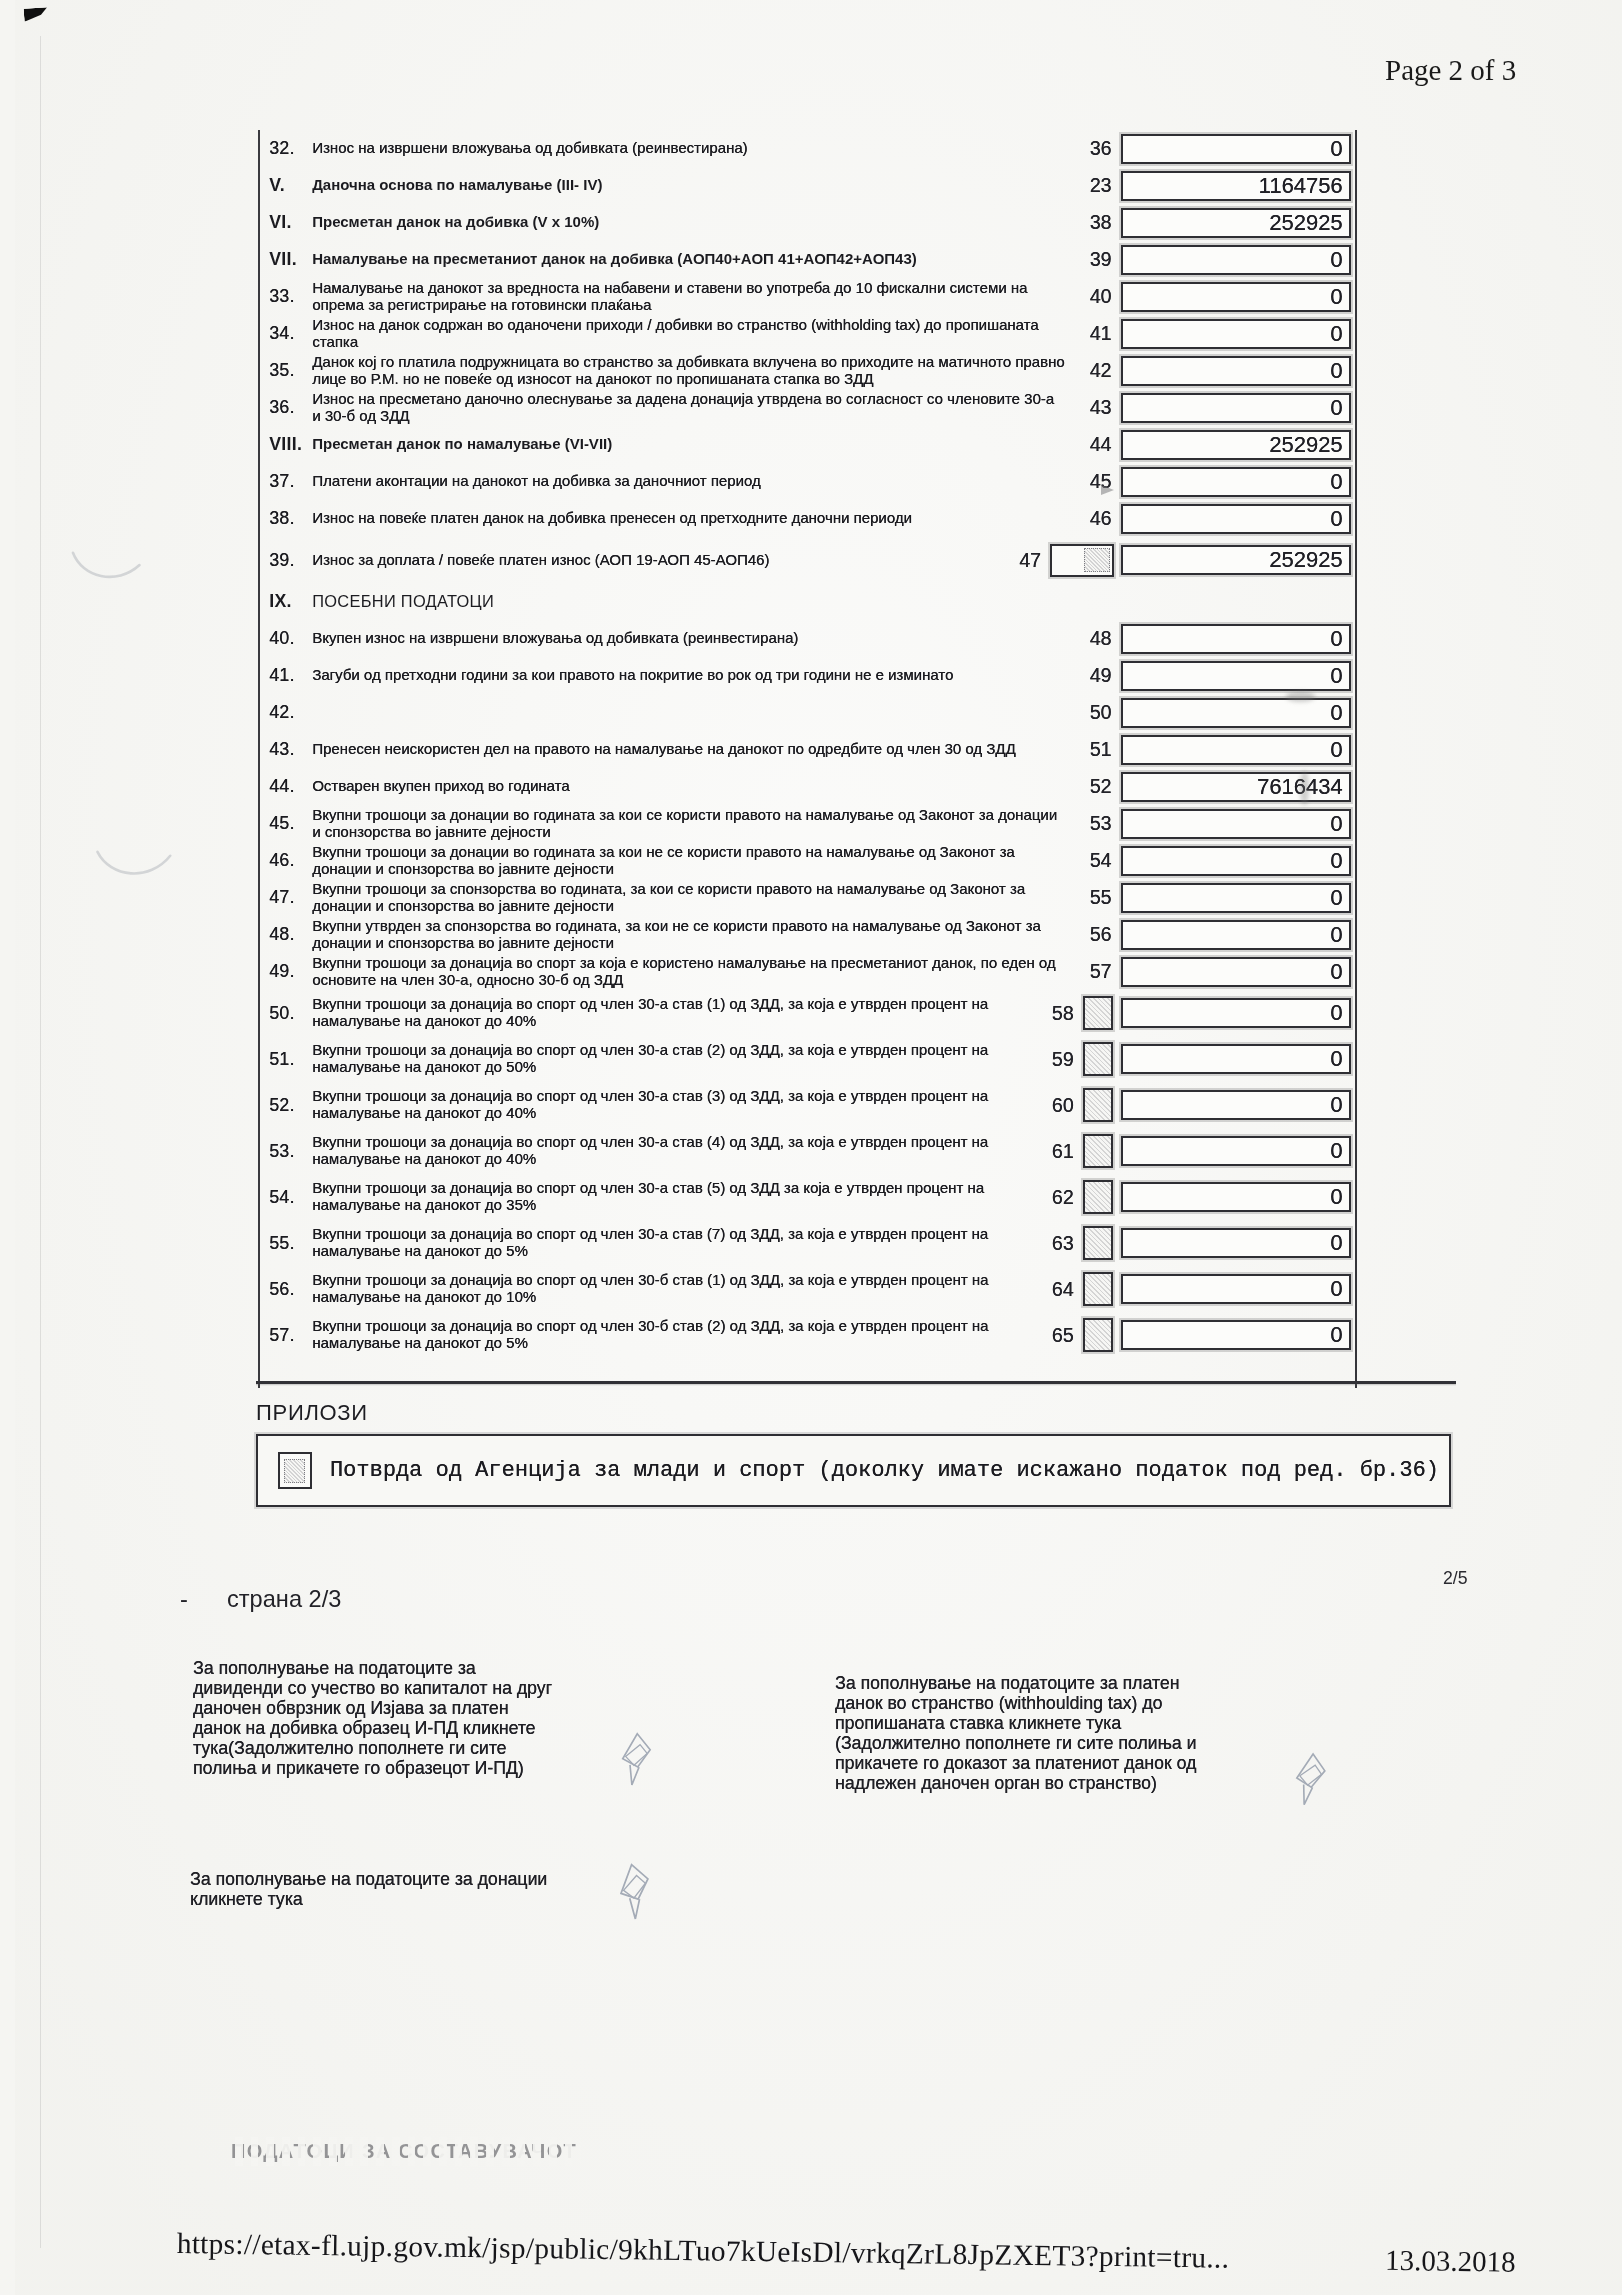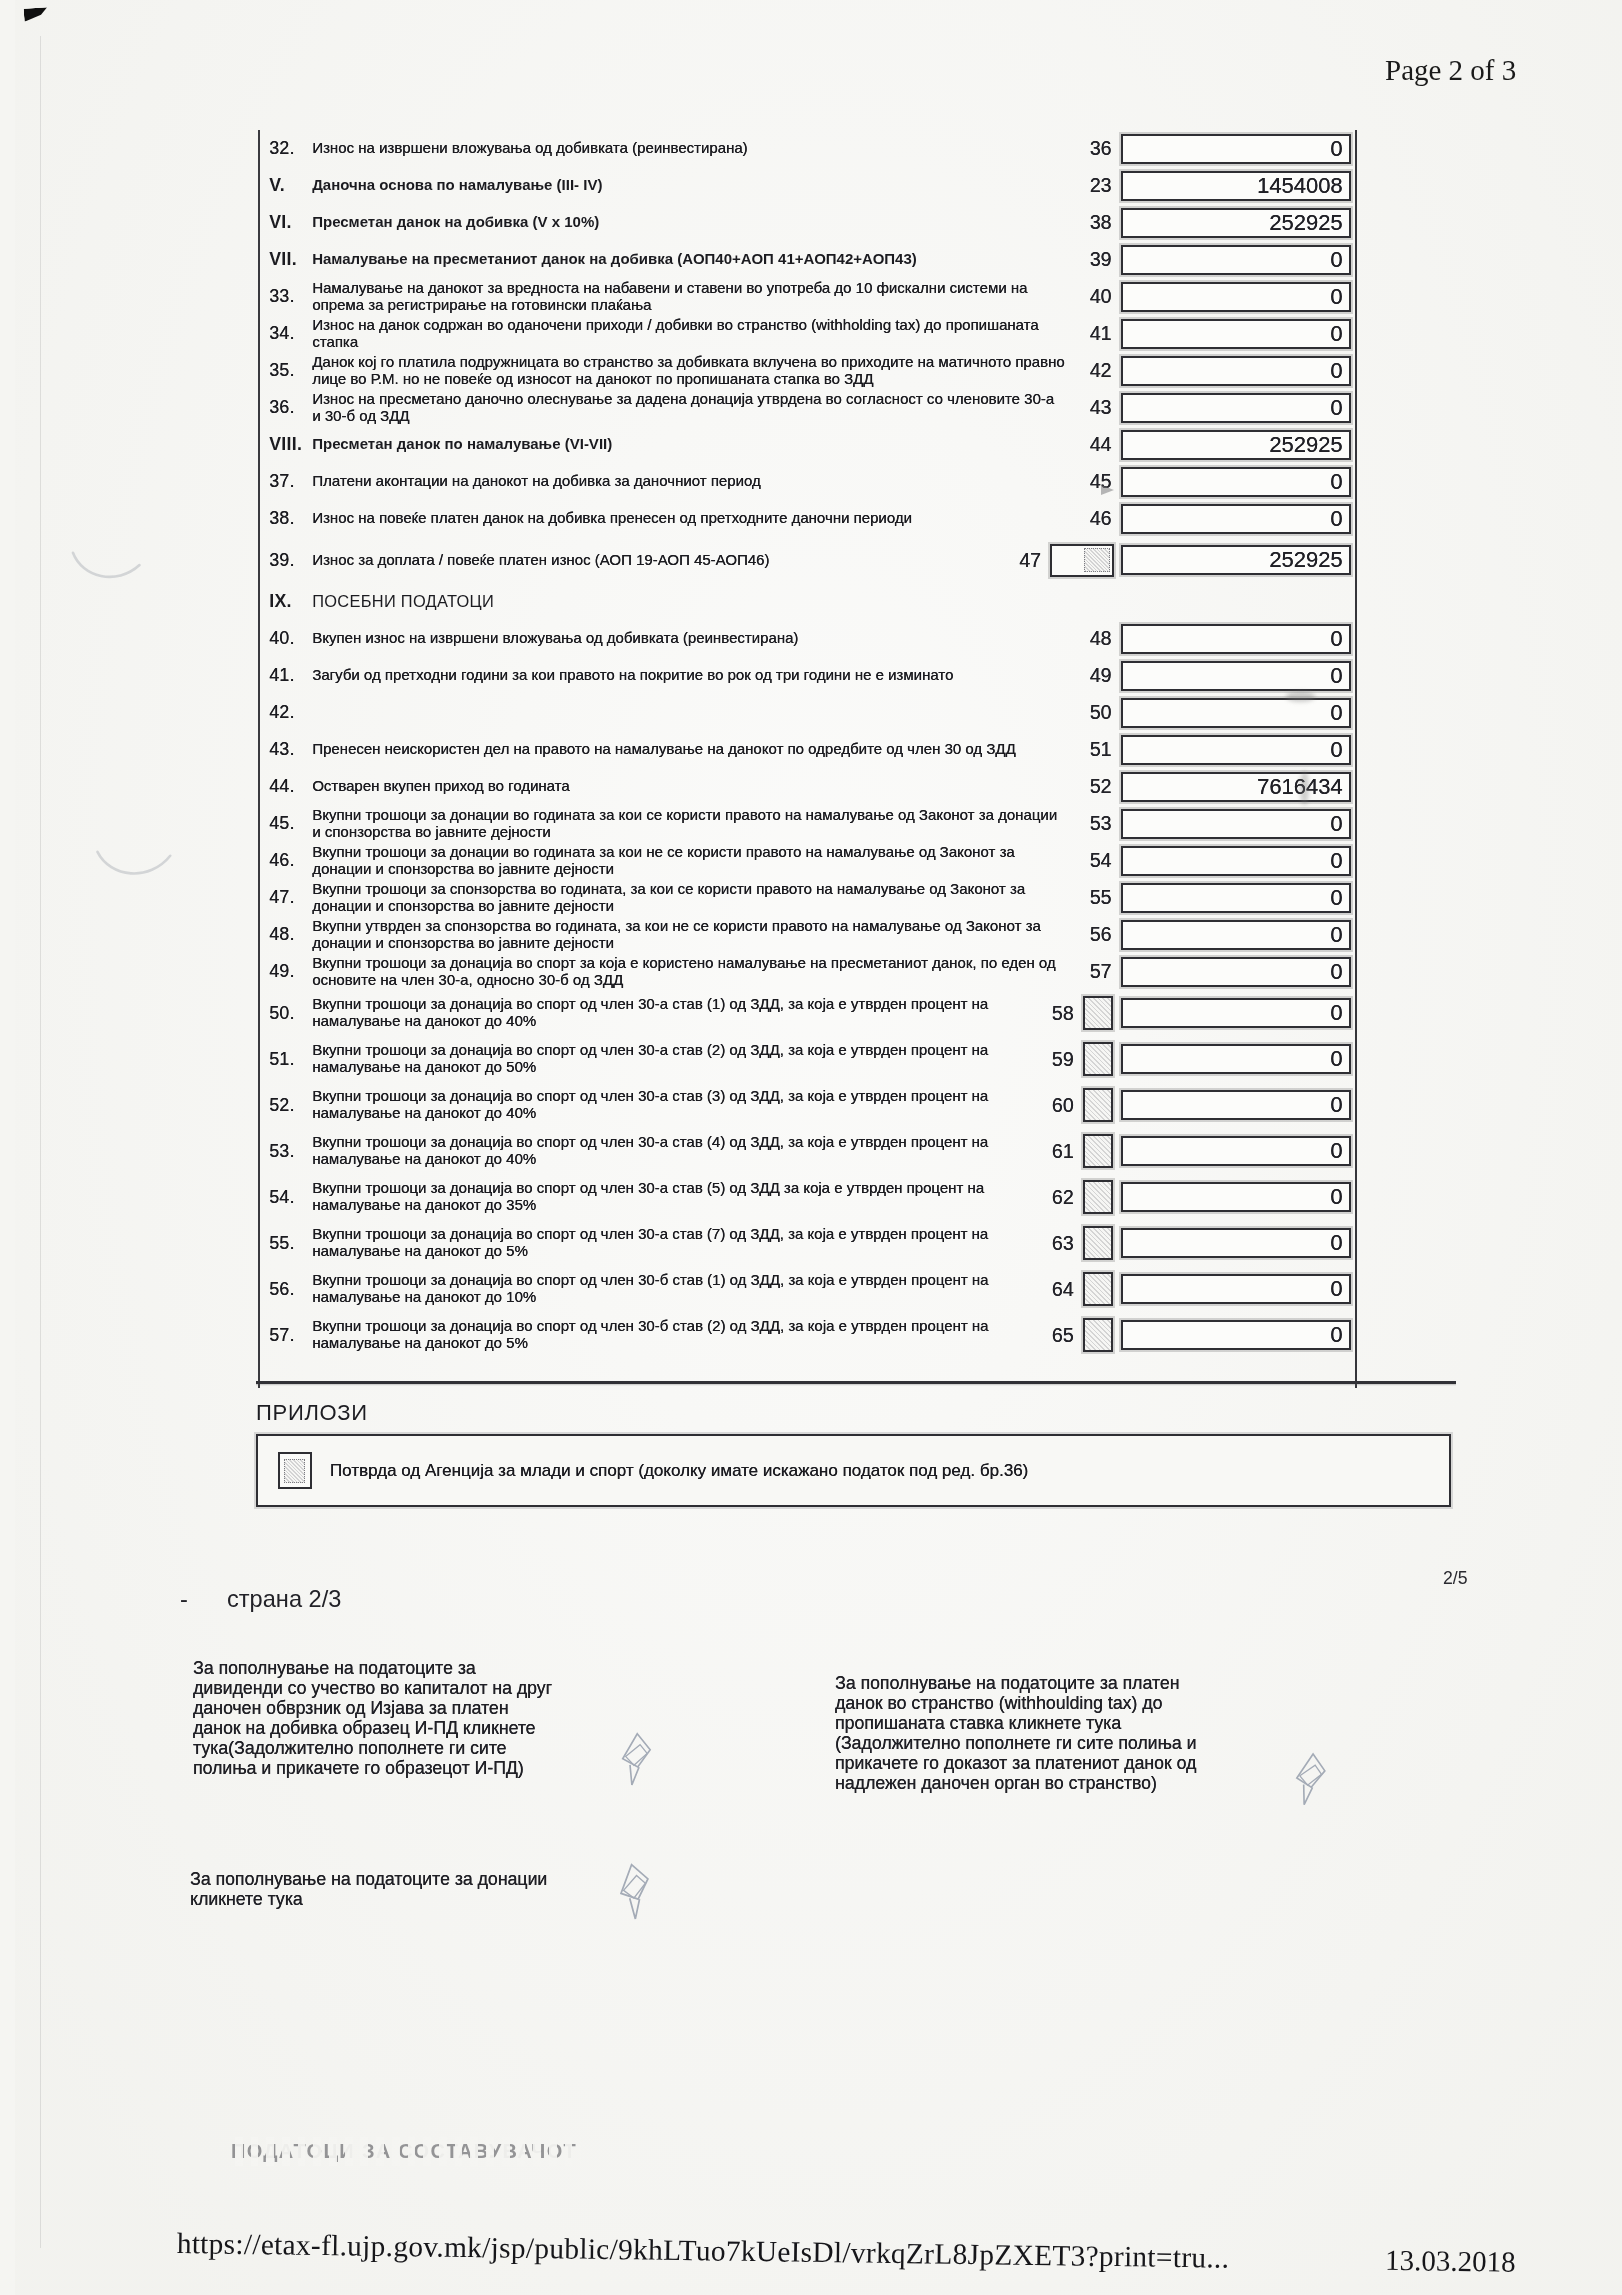--- a/index.html
+++ b/index.html
@@ -51,21 +51,21 @@
   .cbwide .cbinner{width:23.6px;height:22px;margin-right:2.6px;border:1.3px dotted #7c7c82;
     background:repeating-linear-gradient(45deg,rgba(120,120,125,.3) 0 1.3px,rgba(246,246,244,.95) 1.3px 2.6px);}
   .table-bottom-border{position:absolute;left:241px;top:1381px;width:1200px;height:3.3px;background:#313136;box-shadow:0 1.3px 0 rgba(90,90,90,.25);}
   
   .attach-title{position:absolute;left:241px;top:1400px;font-size:22px;font-weight:normal;letter-spacing:0.7px;color:#1d1d22;}
   .attach-box{position:absolute;left:241px;top:1434px;width:1195px;height:73px;box-sizing:border-box;
     border:2px solid #2e2e33;box-shadow:0 0 0 2px rgba(110,110,112,.22);display:flex;align-items:center;padding-left:19.6px;background:#f8f8f5;}
   .attach-cb{width:30px;height:33px;border:2px solid #2e2e33;display:flex;align-items:center;justify-content:center;background:#fbfbf9;}
   .attach-cb .cbinner{width:19.6px;height:22px;border:1.3px dotted #7c7c82;
     background:repeating-linear-gradient(45deg,rgba(120,120,125,.3) 0 1.3px,rgba(246,246,244,.95) 1.3px 2.6px);}
-  .attach-label{margin-left:18.3px;font-size:17px;text-shadow:0.2px 0 0 currentColor;}
+  .attach-label{margin-left:18.3px;font-size:22px;text-shadow:0.2px 0 0 currentColor;font-family:Liberation Mono, monospace;}
   
   .sheet-counter{position:absolute;left:1428px;top:1568px;font-size:17.7px;color:#2a2a30;}
   .page-note{position:absolute;left:165px;top:1586px;display:flex;align-items:baseline;font-size:23.6px;color:#222228;}
   .page-note .dash{width:47px;}
   .para{position:absolute;font-size:17.7px;line-height:20px;white-space:pre-line;color:#202026;text-shadow:0.2px 0 0 currentColor;}
   .para-left{left:178px;top:1658px;}
   .para-right{left:820px;top:1673px;}
   .para-don{left:175px;top:1869px;}
   .click-icon{position:absolute;opacity:.8;}
   
@@ -91,21 +91,21 @@
         <span class="rfnum">36</span>
         <div class="rbox">
           <span class="rval">0</span>
         </div>
       </div>
       <div class="row bold">
         <span class="rnum">V.</span>
         <div class="rdesc">Даночна основа по намалување (III- IV)</div>
         <span class="rfnum">23</span>
         <div class="rbox">
-          <span class="rval">1454008</span>
+          <span class="rval">1164756</span>
         </div>
       </div>
       <div class="row bold">
         <span class="rnum">VI.</span>
         <div class="rdesc">Пресметан данок на добивка (V x 10%)</div>
         <span class="rfnum">38</span>
         <div class="rbox">
           <span class="rval">252925</span>
         </div>
       </div>

